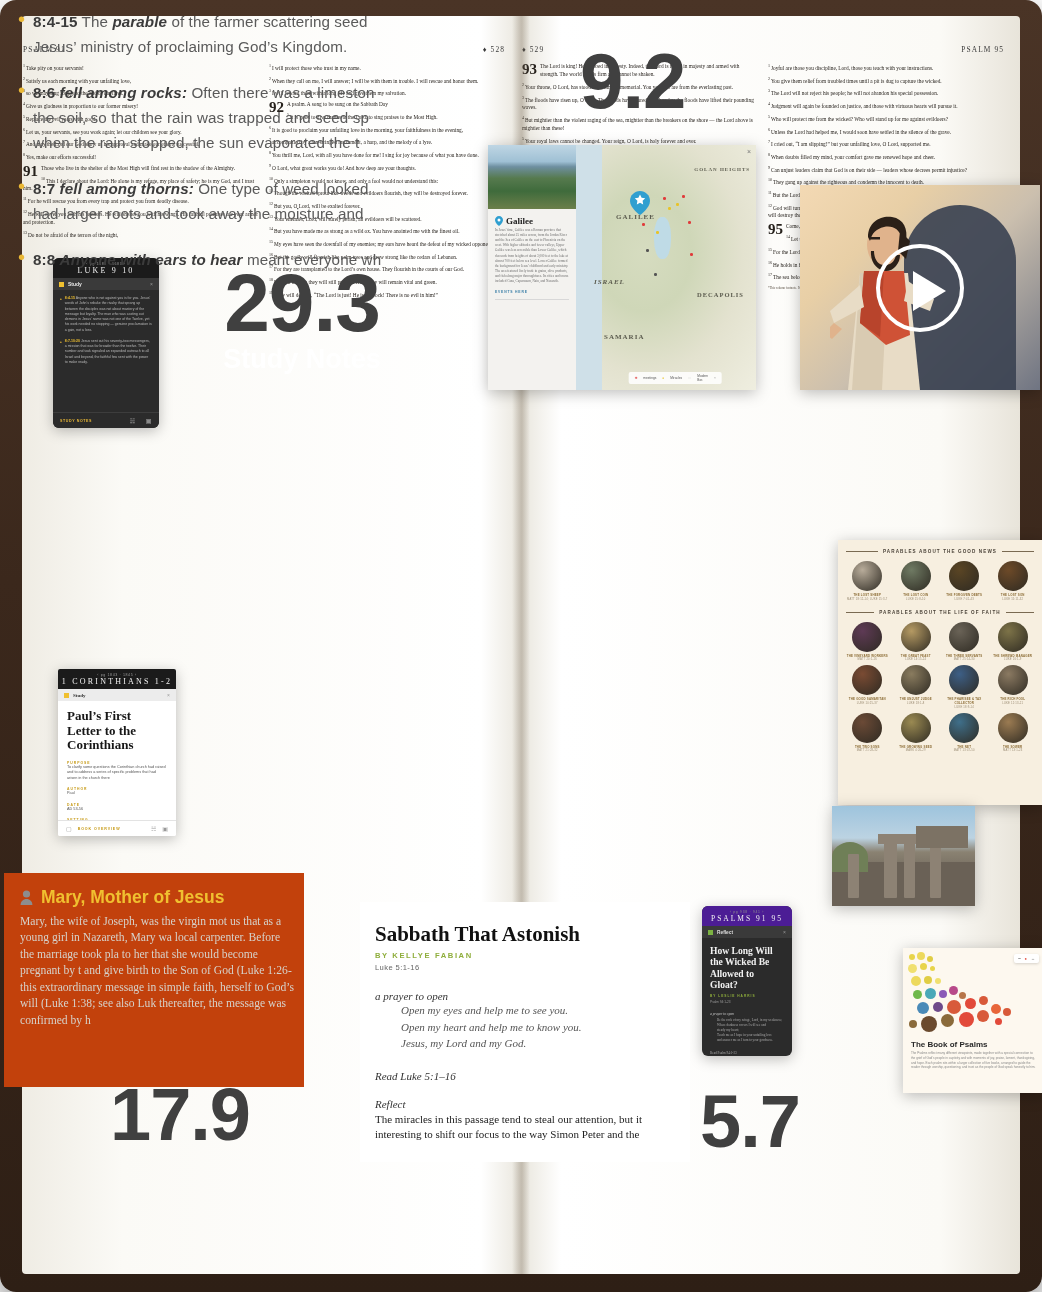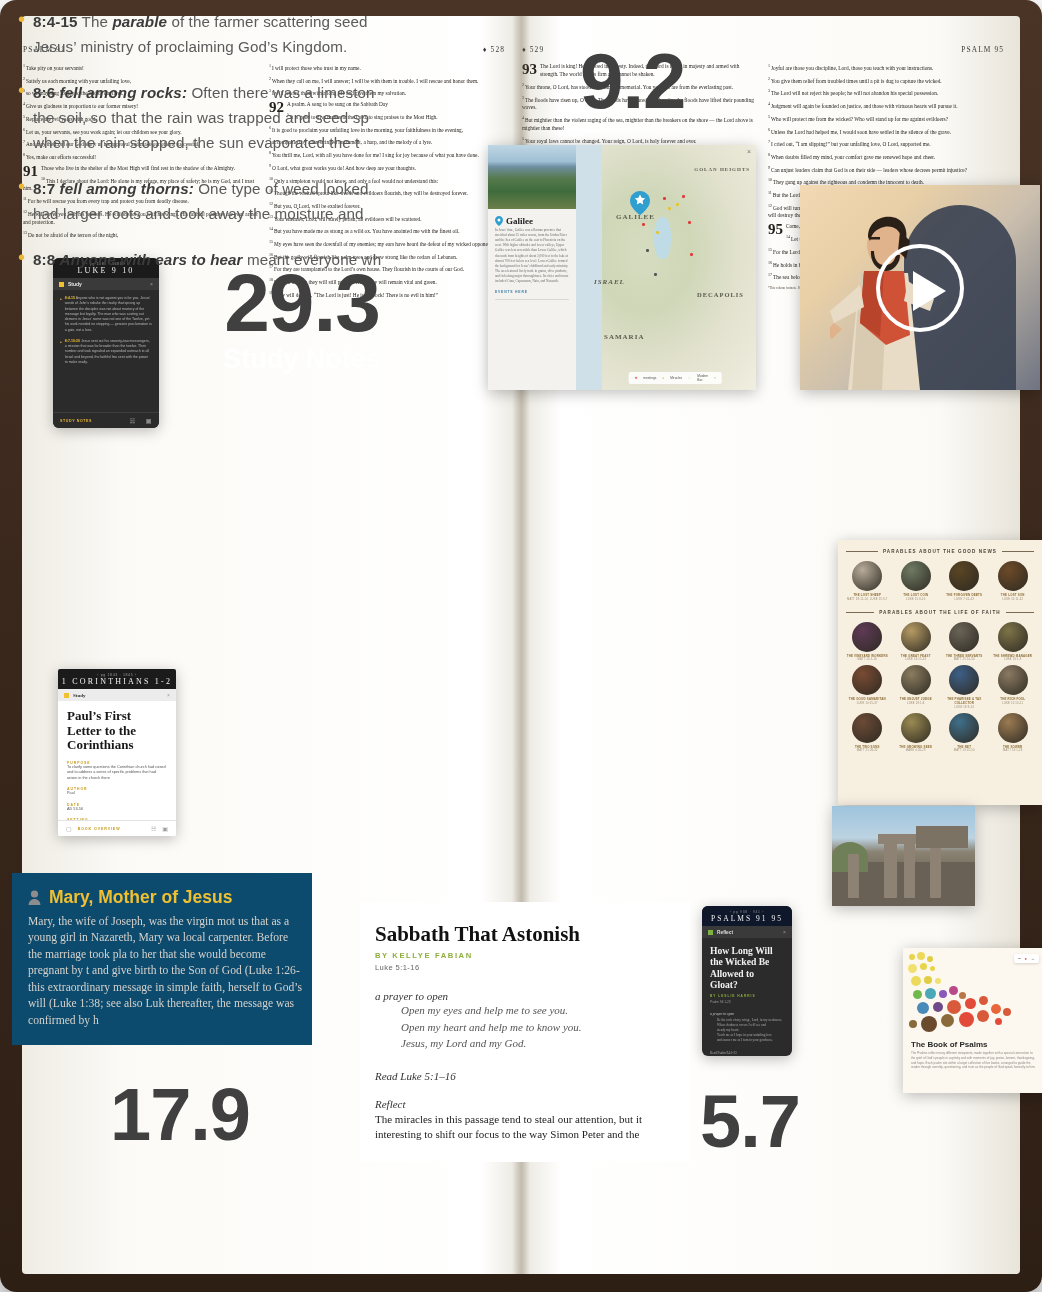--- a/index.html
+++ b/index.html
@@ -86,39 +86,39 @@
   .al-title { font-family:"Liberation Serif",serif; font-weight:700; font-size:13px;
               line-height:1.12; color:#171717; margin-bottom:8px; }
   .al-field { margin-bottom:6px; }
   .al-key { font-size:3.4px; letter-spacing:1px; color:#c79a16; font-weight:700; }
   .al-val { font-size:3.8px; line-height:1.45; color:#555; }
   .al-foot { display:flex; align-items:center; gap:6px; padding:4px 8px; border-top:1px solid #e3e3e3; }
   .al-foot .pill { font-size:3.6px; letter-spacing:.9px; color:#c79a16; font-weight:700; }
   .al-foot .ic { color:#999; font-size:6px; }
 
   
-  #mary { left:12px; top:873px; width:300px; height:172px; background:#0c4a6e; z-index:8; }
+  #mary { left:4px; top:873px; width:300px; height:214px; background:#c2410c; z-index:8; }
   .mary-head { display:flex; align-items:center; gap:8px; padding:14px 16px 6px; }
   .mary-title { color:#f0c030; font-size:17.5px; font-weight:700; }
   .mary-body { padding:0 10px 0 16px; color:#d6d2cb;
      font-family:"Liberation Serif",serif; font-size:11.6px; line-height:1.42; }
 
   
   #miracles { left:360px; top:902px; width:330px; height:260px; background:#fff; z-index:9; }
   .mir-pad { padding:20px 20px 0 15px; }
   .mir-title { font-family:"Liberation Serif",serif; font-weight:700; font-size:21px; color:#111; }
   .mir-by { font-size:7.6px; letter-spacing:1.6px; font-weight:700; color:#8fae3c; margin-top:4px; }
   .mir-ref { font-size:7.6px; color:#666; margin-top:3px; letter-spacing:.4px; }
   .mir-sec { font-family:"Liberation Serif",serif; font-style:italic; font-size:11px; color:#333; margin-top:18px;}
   .mir-pr { font-family:"Liberation Serif",serif; font-style:italic; font-size:11px; color:#555;
             padding-left:26px; line-height:1.5; }
   .mir-p { font-family:"Liberation Serif",serif; font-size:11px; color:#222; line-height:1.45; margin-top:2px;}
 
   
-  .ps-top { background:#0f172a; text-align:center; padding:4px 0 3px; }
+  .ps-top { background:#4c1d95; text-align:center; padding:4px 0 3px; }
   .ps-mini { font-size:3.4px; color:#8e8e8e; letter-spacing:.7px; }
   .ps-ref { font-family:"Liberation Serif",serif; font-size:7.5px; color:#f2f2f2; letter-spacing:2px; }
   .ps-tab { background:#3a3a3a; display:flex; align-items:center; gap:4px; padding:3px 6px; }
   .ps-tab .sw { width:5px;height:5px;background:#7cb342; }
   .ps-tab .lbl { font-size:4.8px;color:#ddd;font-weight:700; }
   .ps-tab .x { margin-left:auto;color:#999;font-size:5px; }
   .ps-body { padding:7px 8px; }
   .ps-title { font-family:"Liberation Serif",serif; font-weight:700; font-size:9.6px;
               color:#f1f1f1; line-height:1.18; }
   .ps-by { font-size:3.2px; letter-spacing:1px; color:#8fae3c; font-weight:700; margin-top:4px; }

